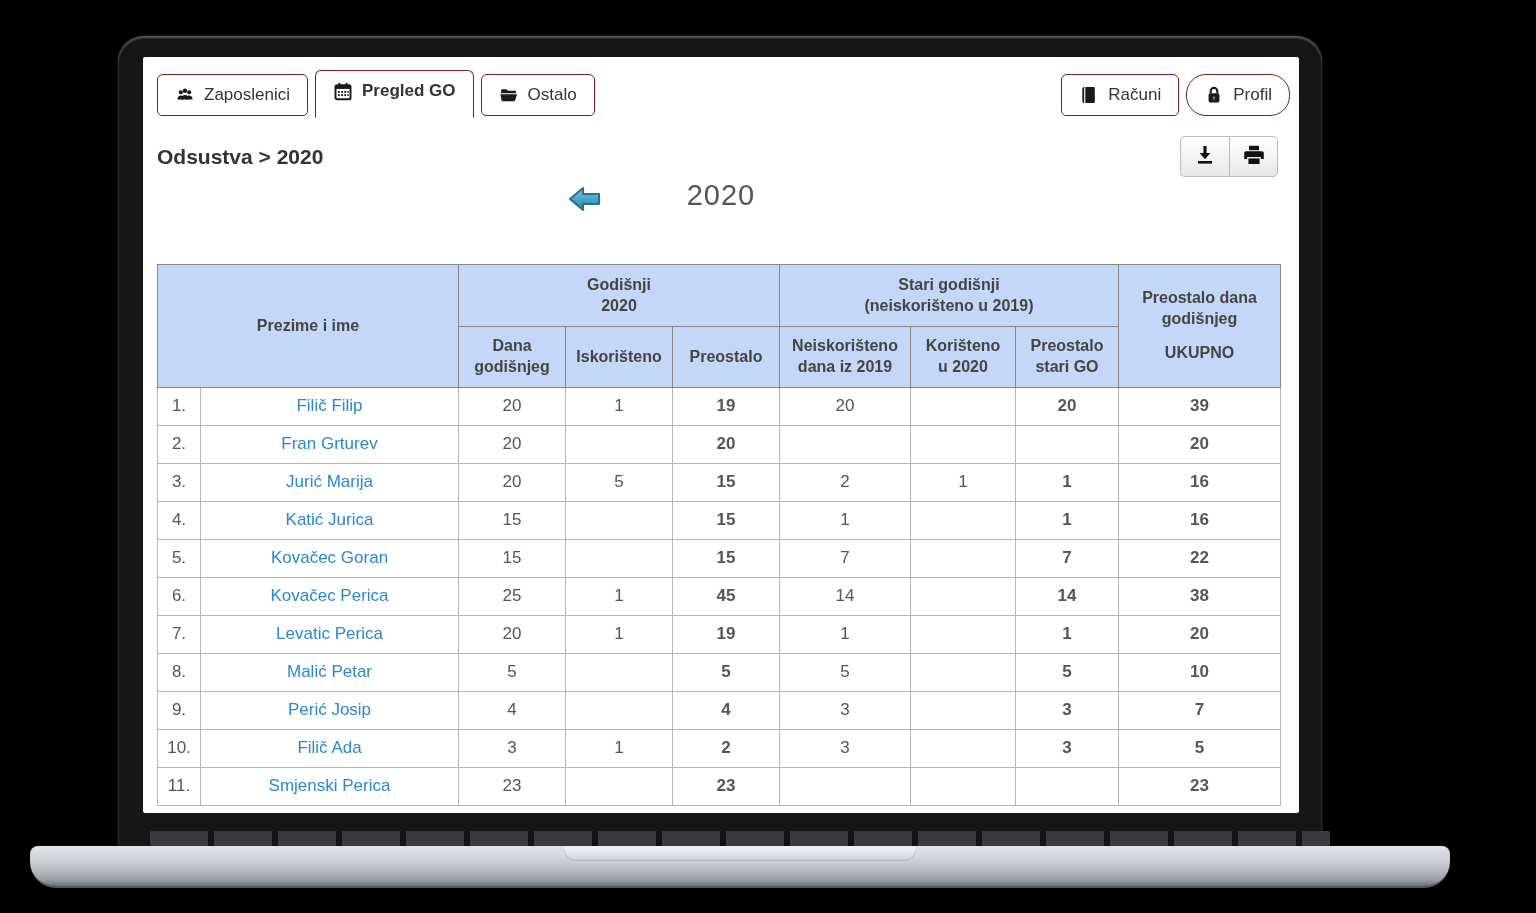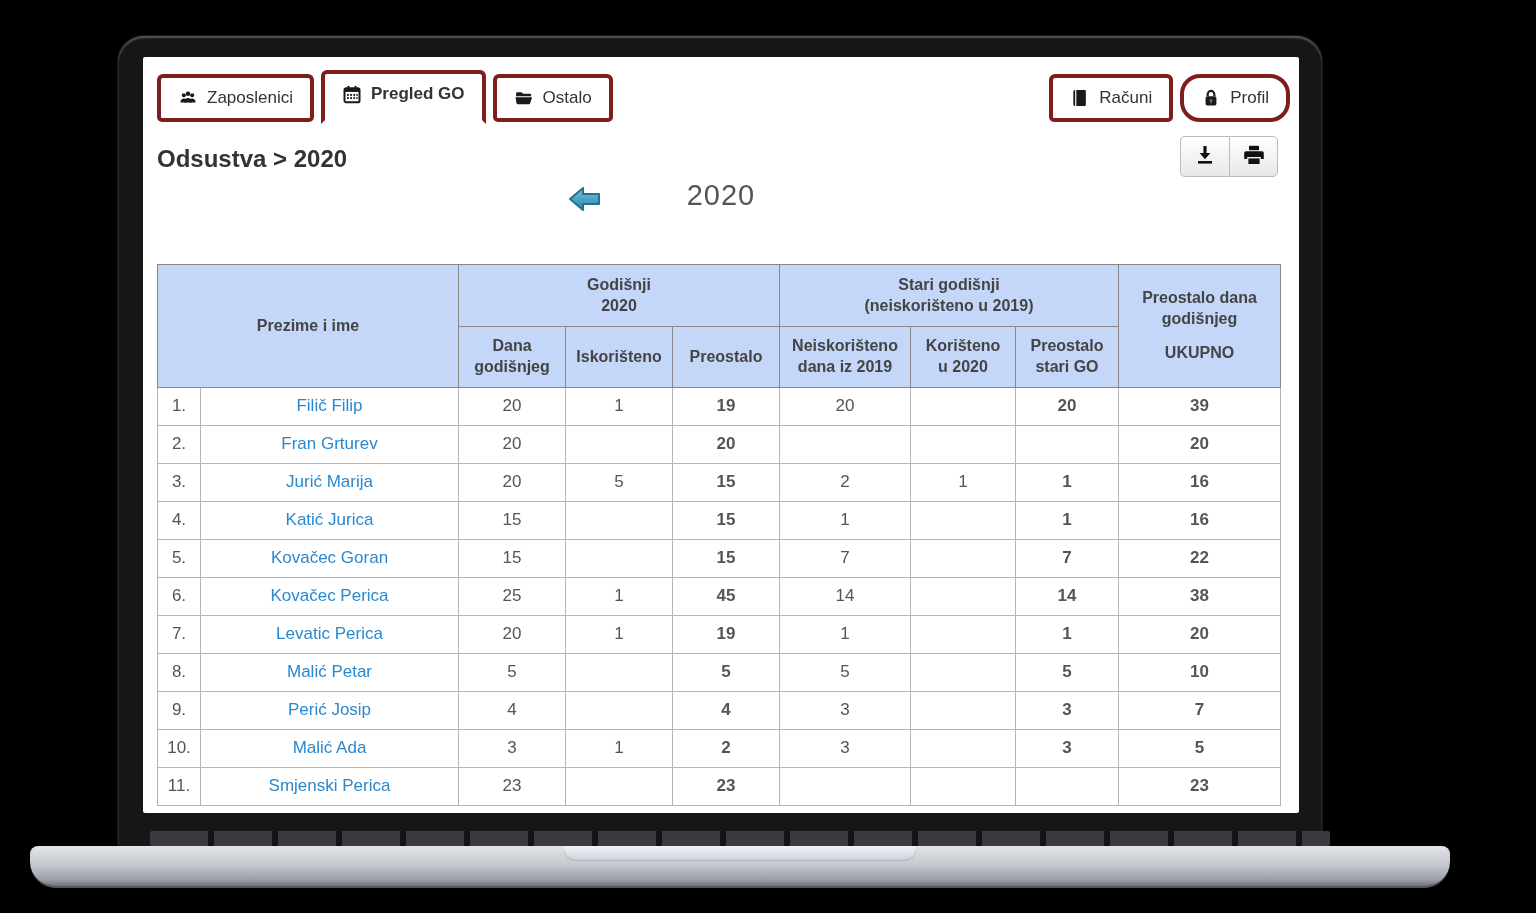--- a/index.html
+++ b/index.html
@@ -18,30 +18,30 @@
   .laptop-base { position:absolute; left:30px; top:846px; width:1420px; height:42px;
                  background:linear-gradient(#e3e5ea 0%, #c6c9d0 45%, #9a9ea6 85%, #70737a 100%);
                  border-radius:8px 8px 26px 26px; border-bottom:2px solid #55585e; }
   .base-notch { position:absolute; left:50%; transform:translateX(-50%); top:0;
                 width:352px; height:15px; border-radius:0 0 12px 12px;
                 background:linear-gradient(#f3f4f8,#ccd0d8); box-shadow:inset 0 -1px 1px #aeb2ba; }
 
   
   .tabbar { position:absolute; top:17px; left:14px; right:9px; display:flex; align-items:flex-start; }
   .tab { display:flex; align-items:center; gap:9px; padding:10px 17px;
-         border:4px solid #7f1d1d; border-radius:6px 6px 5px 5px; background:#fff;
+         border:1px solid #7f1d1d; border-radius:6px 6px 5px 5px; background:#fff;
          font-size:17px; color:#333; margin-right:7px; cursor:pointer; white-space:nowrap; }
   .tab svg { width:20px; height:20px; display:block; }
   .tab.active { font-weight:700; margin-top:-4px; padding-bottom:16px;
                 border-radius:6px 6px 0 0; border-bottom-color:#fff; }
   .tabs-right { margin-left:auto; display:flex; }
   .tabs-right .tab:last-child { margin-right:0;border-radius:20px; }
 
   
-  .breadcrumb { position:absolute; top:88px; left:14px; font-size:24px; font-weight:700; color:#333; }
+  .breadcrumb { position:absolute; top:88px; left:14px; font-size:21px; font-weight:700; color:#333; }
   .toolbar { position:absolute; top:79px; right:21px; display:flex; }
   .toolbar .tool-btn { width:49px; height:41px; display:flex; align-items:center; justify-content:center;
                        border:1px solid #bbb; background:linear-gradient(#ffffff,#e8e8e8); cursor:pointer; }
   .toolbar .tool-btn:first-child { border-radius:5px 0 0 5px; border-right:none; }
   .toolbar .tool-btn:last-child { border-radius:0 5px 5px 0; }
   .toolbar svg { width:24px; height:24px; }
 
   .year-nav { position:absolute; top:122px; left:0; width:100%; height:46px; }
   .year-label { width:100%; text-align:center; font-size:29px; color:#555; letter-spacing:1px; }
   .back-arrow { position:absolute; left:424px; top:4px; width:36px; height:32px; cursor:pointer; }
@@ -312,21 +312,21 @@
       <td></td>
       <td class="bold">4</td>
       <td>3</td>
       <td></td>
       <td class="bold">3</td>
       <td class="bold">7</td>
     </tr>
 
     <tr>
       <td class="cell-num">10.</td>
-      <td class="cell-name"><span>Malić Ada</span></td>
+      <td class="cell-name"><span>Filič Ada</span></td>
       <td>3</td>
       <td>1</td>
       <td class="bold">2</td>
       <td>3</td>
       <td></td>
       <td class="bold">3</td>
       <td class="bold">5</td>
     </tr>
 
     <tr>

